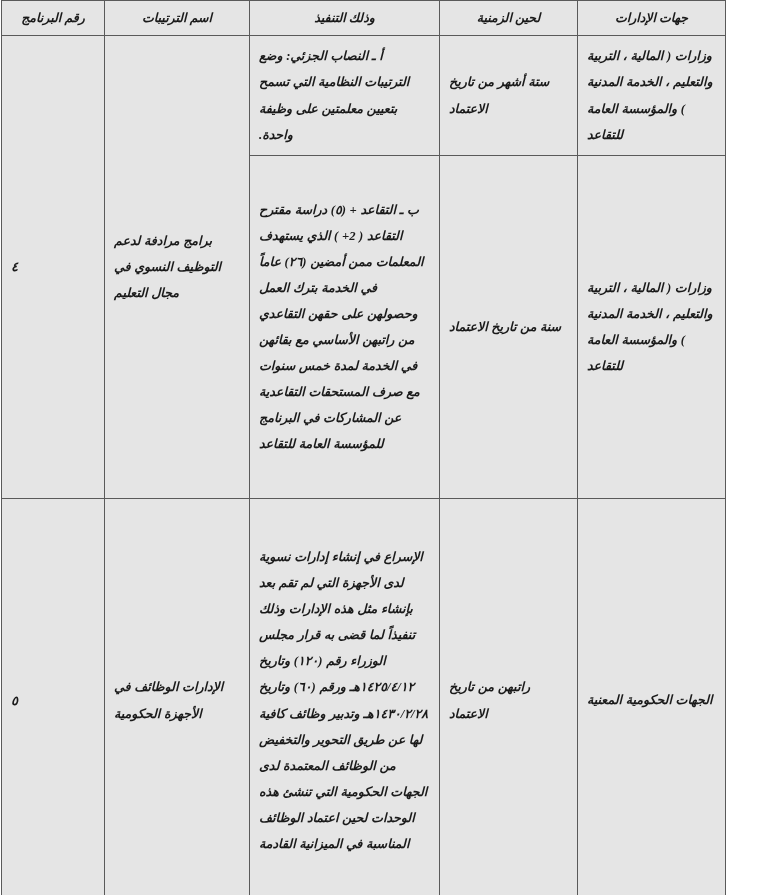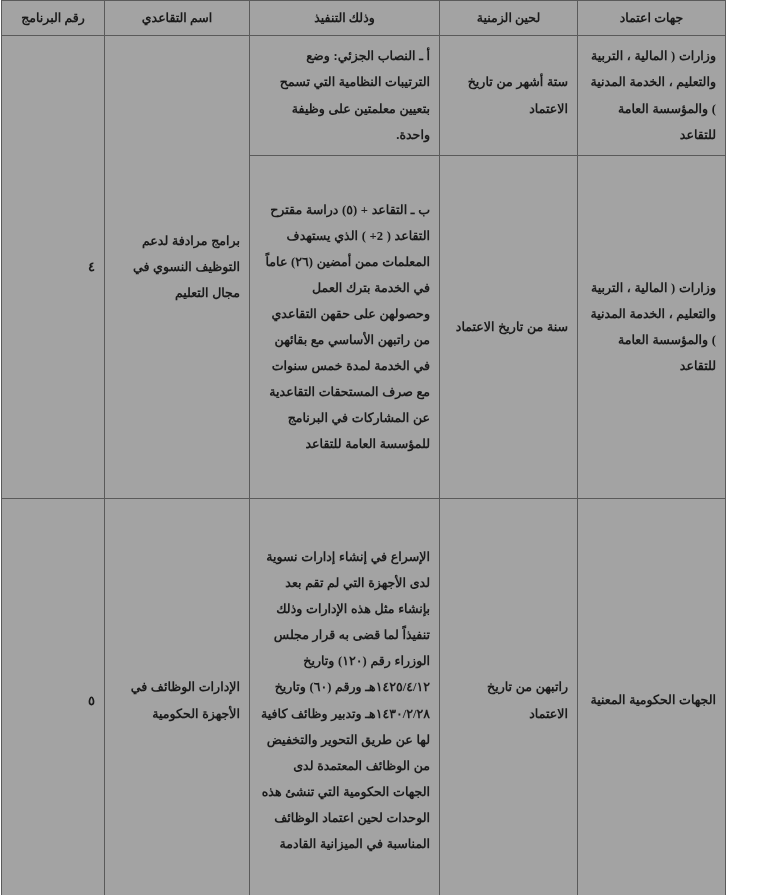--- a/index.html
+++ b/index.html
@@ -40,38 +40,39 @@
   table.program-table col.c-mech  { width: 190px; }
   table.program-table col.c-dur   { width: 138px; }
   table.program-table col.c-ent   { width: 148px; }
 
   table.program-table th,
   table.program-table td {
     border: 1px solid #5a5a5a;
     padding: 0;
     vertical-align: middle;
     text-align: center;
-    background: #a3a3a3;
+    background: #e5e5e5;
+    font-style: italic;
   }
 
   table.program-table thead th {
     height: 30px;
     font-size: 12.5px;
     font-weight: bold;
     line-height: 1.2;
     padding: 2px 4px;
     white-space: nowrap;
   }
 
   .cell-text {
     font-size: 12.6px;
     font-weight: bold;
     line-height: 2.07;
     padding: 6px 9px;
-    text-align: right;
+    text-align: left;
     word-spacing: 0.04em;
   }
 
   .cell-text.num {
     font-size: 13px;
     line-height: 1.2;
     font-weight: bold;
   }
 
   .cell-text.dur,
@@ -97,24 +98,24 @@
     <colgroup>
       <col class="c-ent">
       <col class="c-dur">
       <col class="c-mech">
       <col class="c-name">
       <col class="c-num">
     </colgroup>
 
     <thead>
       <tr>
-        <th>جهات اعتماد</th>
+        <th>جهات الإدارات</th>
         <th>لحين الزمنية</th>
         <th>وذلك التنفيذ</th>
-        <th>اسم التقاعدي</th>
+        <th>اسم الترتيبات</th>
         <th>رقم البرنامج</th>
       </tr>
     </thead>
 
     <tbody>
 
       <tr class="r1">
         <td>
           <div class="cell-text ent">وزارات ( المالية ، التربية والتعليم ، الخدمة المدنية ) والمؤسسة العامة للتقاعد</div>
         </td>

